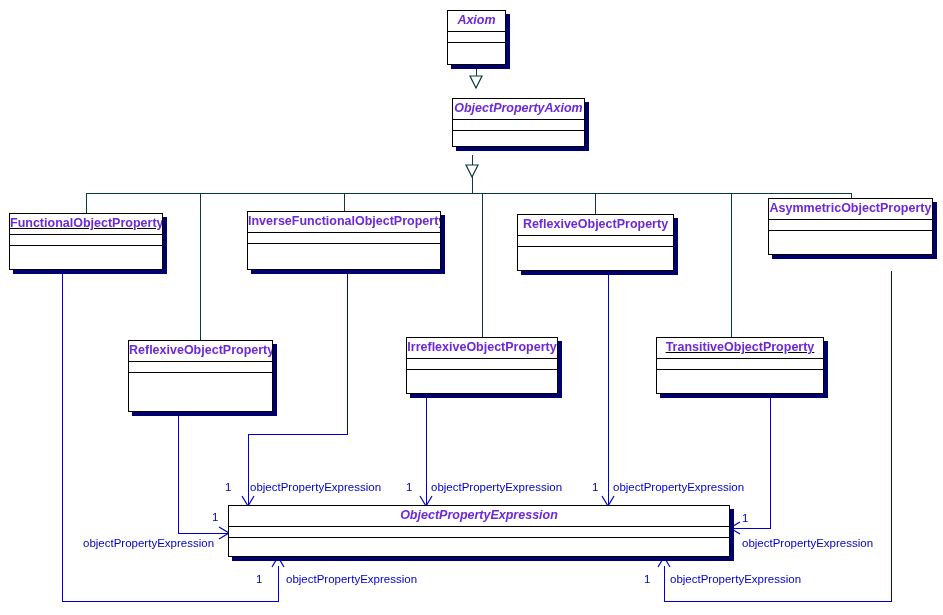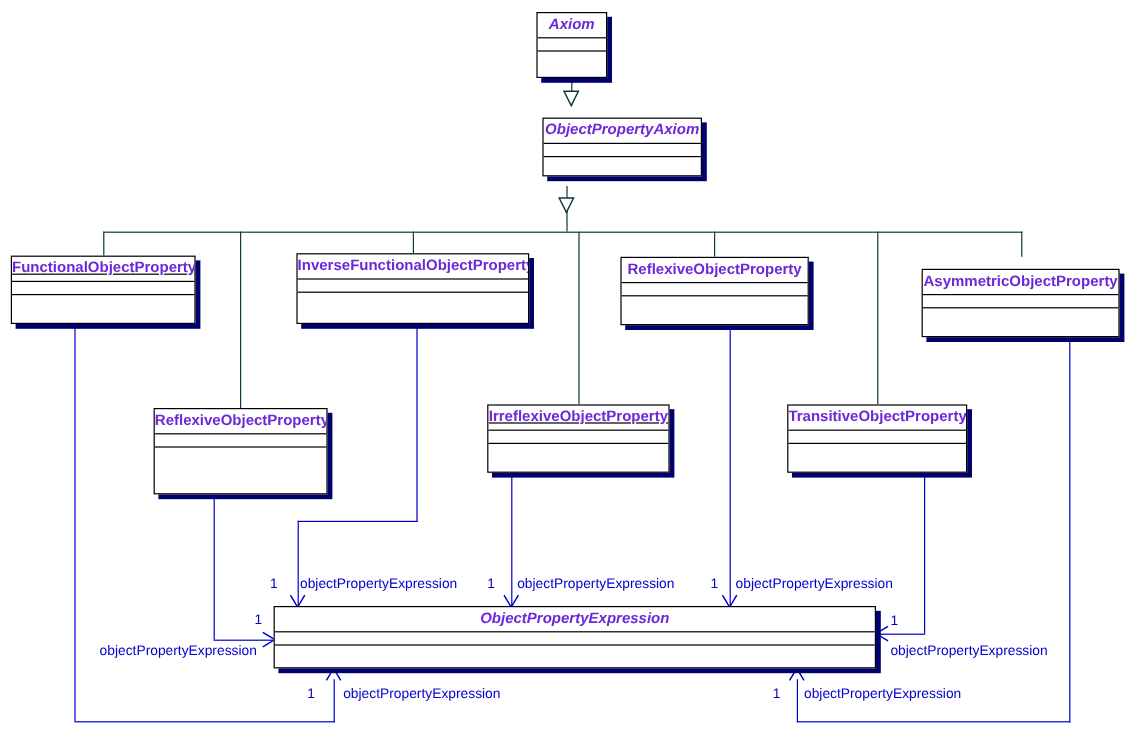--- a/index.html
+++ b/index.html
@@ -116,39 +116,39 @@
     <div class="uml-attrs"></div>
     <div class="uml-ops"></div>
   </div>
 
   <div class="uml-class" style="left:517px;top:214px;width:157px;height:57px;">
     <div class="uml-name">ReflexiveObjectProperty</div>
     <div class="uml-attrs"></div>
     <div class="uml-ops"></div>
   </div>
 
-  <div class="uml-class" style="left:768px;top:224px;width:165px;height:57px;">
+  <div class="uml-class" style="left:768px;top:198px;width:165px;height:57px;">
     <div class="uml-name">AsymmetricObjectProperty</div>
     <div class="uml-attrs"></div>
     <div class="uml-ops"></div>
   </div>
 
   <div class="uml-class" style="left:128px;top:340px;width:145px;height:72px;">
     <div class="uml-name">ReflexiveObjectProperty</div>
     <div class="uml-attrs"></div>
     <div class="uml-ops"></div>
   </div>
 
-  <div class="uml-class" style="left:406px;top:337px;width:152px;height:57px;text-decoration:underline;">
+  <div class="uml-class" style="left:406px;top:337px;width:152px;height:57px;">
     <div class="uml-name">IrreflexiveObjectProperty</div>
     <div class="uml-attrs"></div>
     <div class="uml-ops"></div>
   </div>
 
-  <div class="uml-class" style="left:656px;top:337px;width:150px;height:57px;">
+  <div class="uml-class" style="left:656px;top:337px;width:168px;height:57px;text-decoration:underline;">
     <div class="uml-name">TransitiveObjectProperty</div>
     <div class="uml-attrs"></div>
     <div class="uml-ops"></div>
   </div>
 
   <div class="uml-class" style="left:228px;top:505px;width:502px;height:52px;">
     <div class="uml-name abstract">ObjectPropertyExpression</div>
     <div class="uml-attrs"></div>
     <div class="uml-ops"></div>
   </div>

